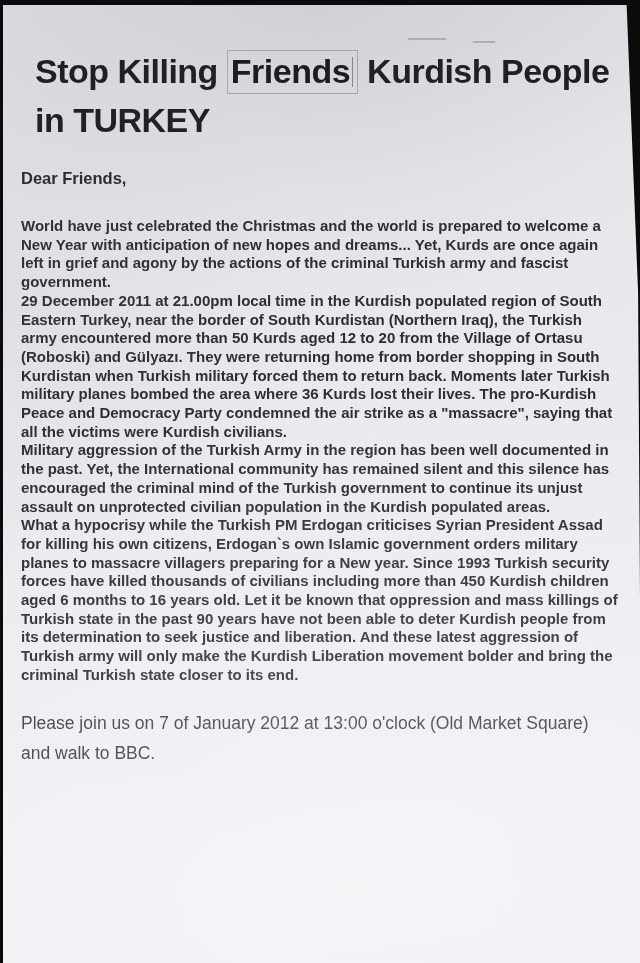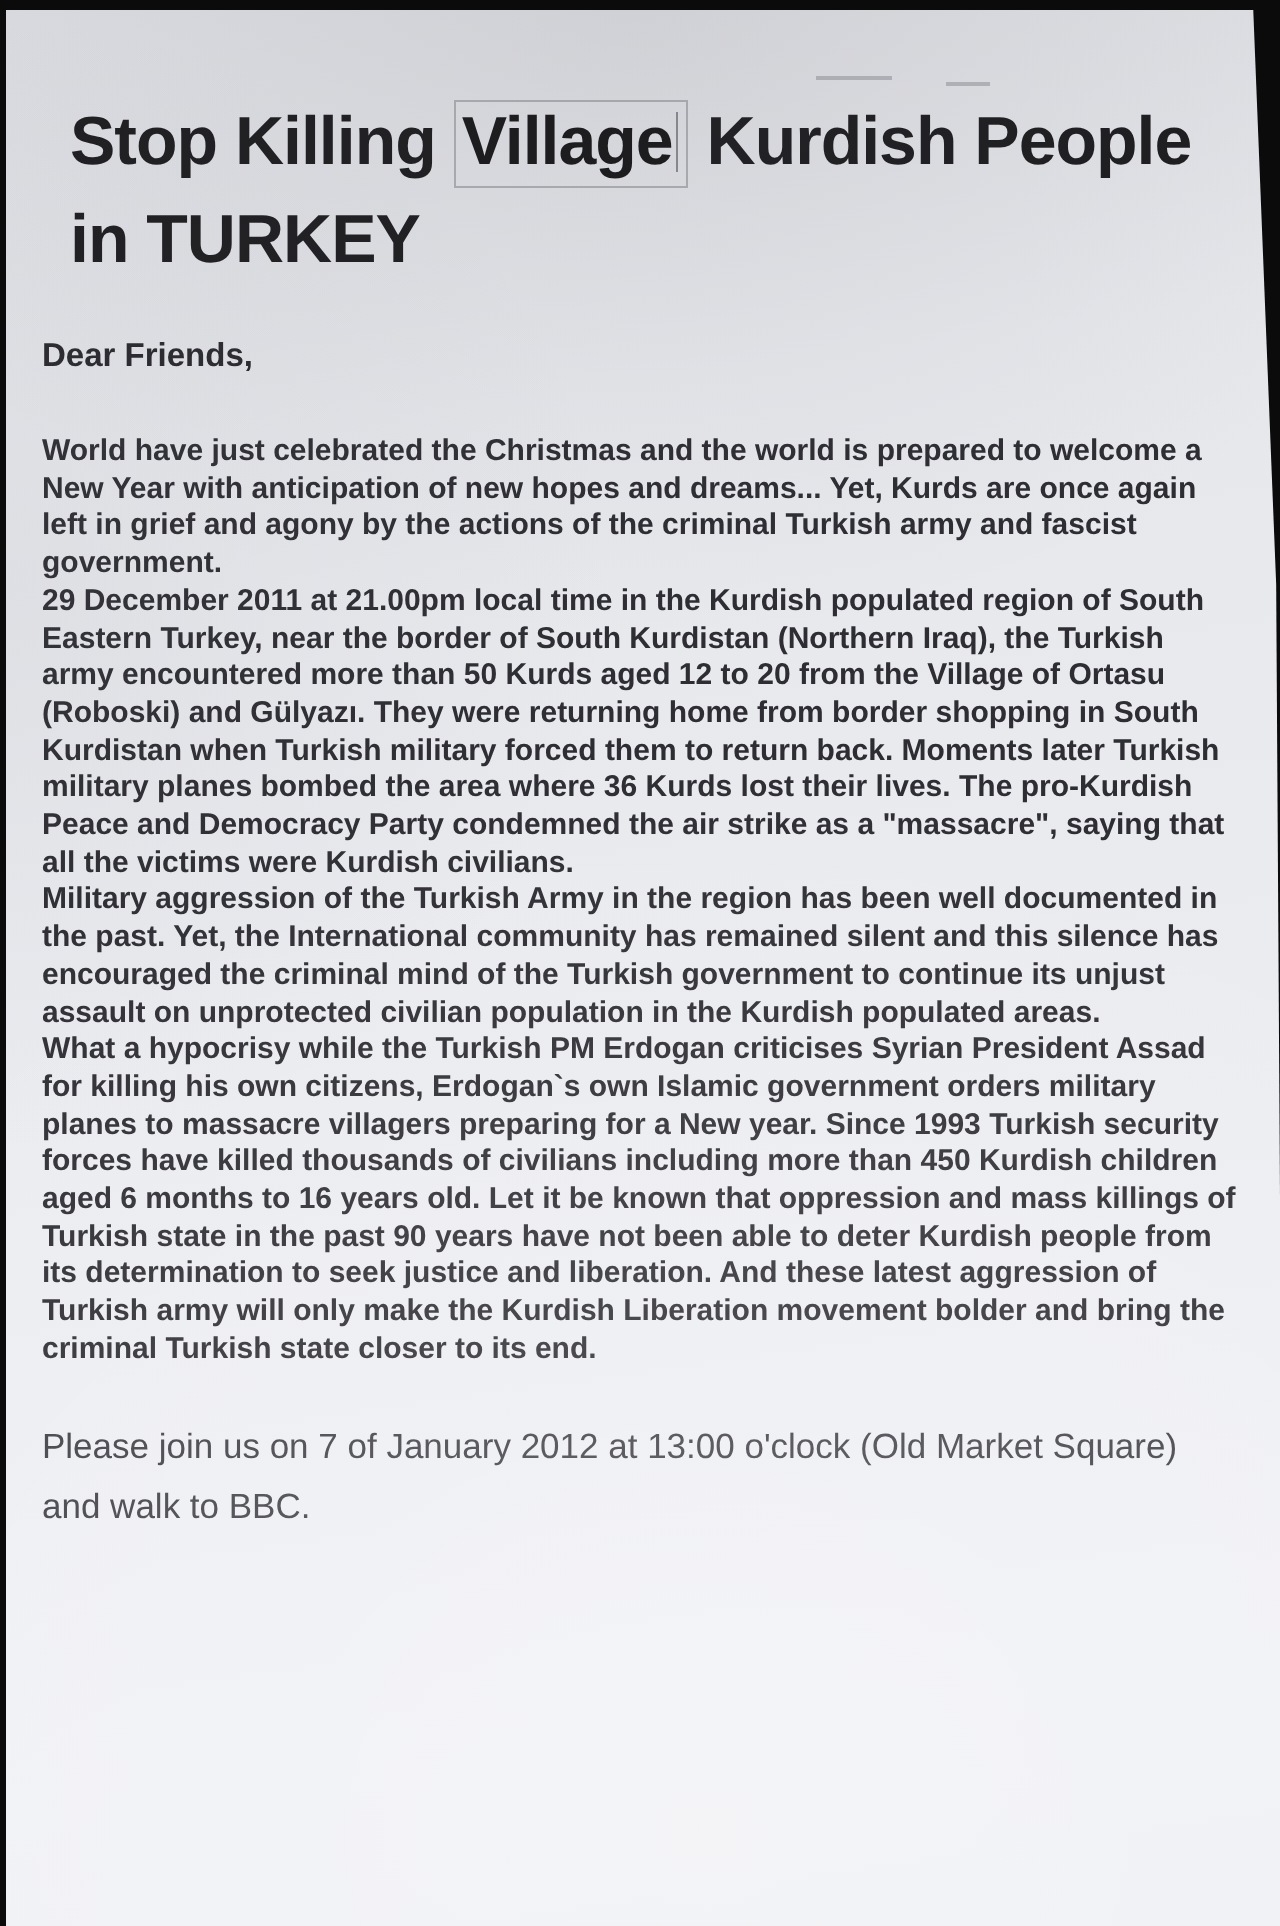--- a/index.html
+++ b/index.html
@@ -94,21 +94,21 @@
 </head>
 <body>
 
 <div class="photo">
   <div class="paper">
 
     <div class="smudge-a"></div>
     <div class="smudge-b"></div>
 
     <h1 class="title"><span>Stop Killing</span>
-      <span class="boxed-word"><span>Village</span><span class="cursor-mark"></span></span>
+      <span class="boxed-word"><span>Friends</span><span class="cursor-mark"></span></span>
       <span>Kurdish People in TURKEY</span></h1>
 
     <p class="greeting">Dear Friends,</p>
 
     <div class="body-text">
       <p>World have just celebrated the Christmas and the world is prepared to welcome a New Year with anticipation of new hopes and dreams... Yet, Kurds are once again left in grief and agony by the actions of the criminal Turkish army and fascist  government.</p>
       <p>29 December 2011 at 21.00pm local time in the Kurdish populated region of South Eastern Turkey, near the border of South Kurdistan (Northern Iraq), the Turkish army encountered more than 50 Kurds aged 12 to 20 from the Village of Ortasu (Roboski) and Gülyazı. They were returning home from border shopping in South Kurdistan when Turkish military forced them to return back. Moments later Turkish military planes bombed the area where 36 Kurds lost their lives. The pro-Kurdish Peace and Democracy Party condemned the air strike as a "massacre", saying that all the victims were Kurdish civilians.</p>
       <p>Military aggression of the Turkish Army in the region has been well documented in the past. Yet, the International community has remained silent and this silence has encouraged the criminal mind of the Turkish government to continue its unjust assault on unprotected civilian population in the Kurdish populated areas.</p>
       <p>What a hypocrisy while the Turkish PM Erdogan criticises Syrian President Assad for killing his own citizens, Erdogan`s own Islamic government orders military planes to massacre villagers preparing for a New year. Since 1993 Turkish security forces have killed thousands of civilians including more than 450 Kurdish children aged 6 months to 16 years old. Let it be known that oppression and mass killings of Turkish state in the past 90 years have not been able to deter Kurdish people from its determination to seek justice and liberation. And these latest aggression of Turkish army will only make the Kurdish Liberation movement bolder and bring the criminal Turkish state closer to its end.</p>
     </div>

